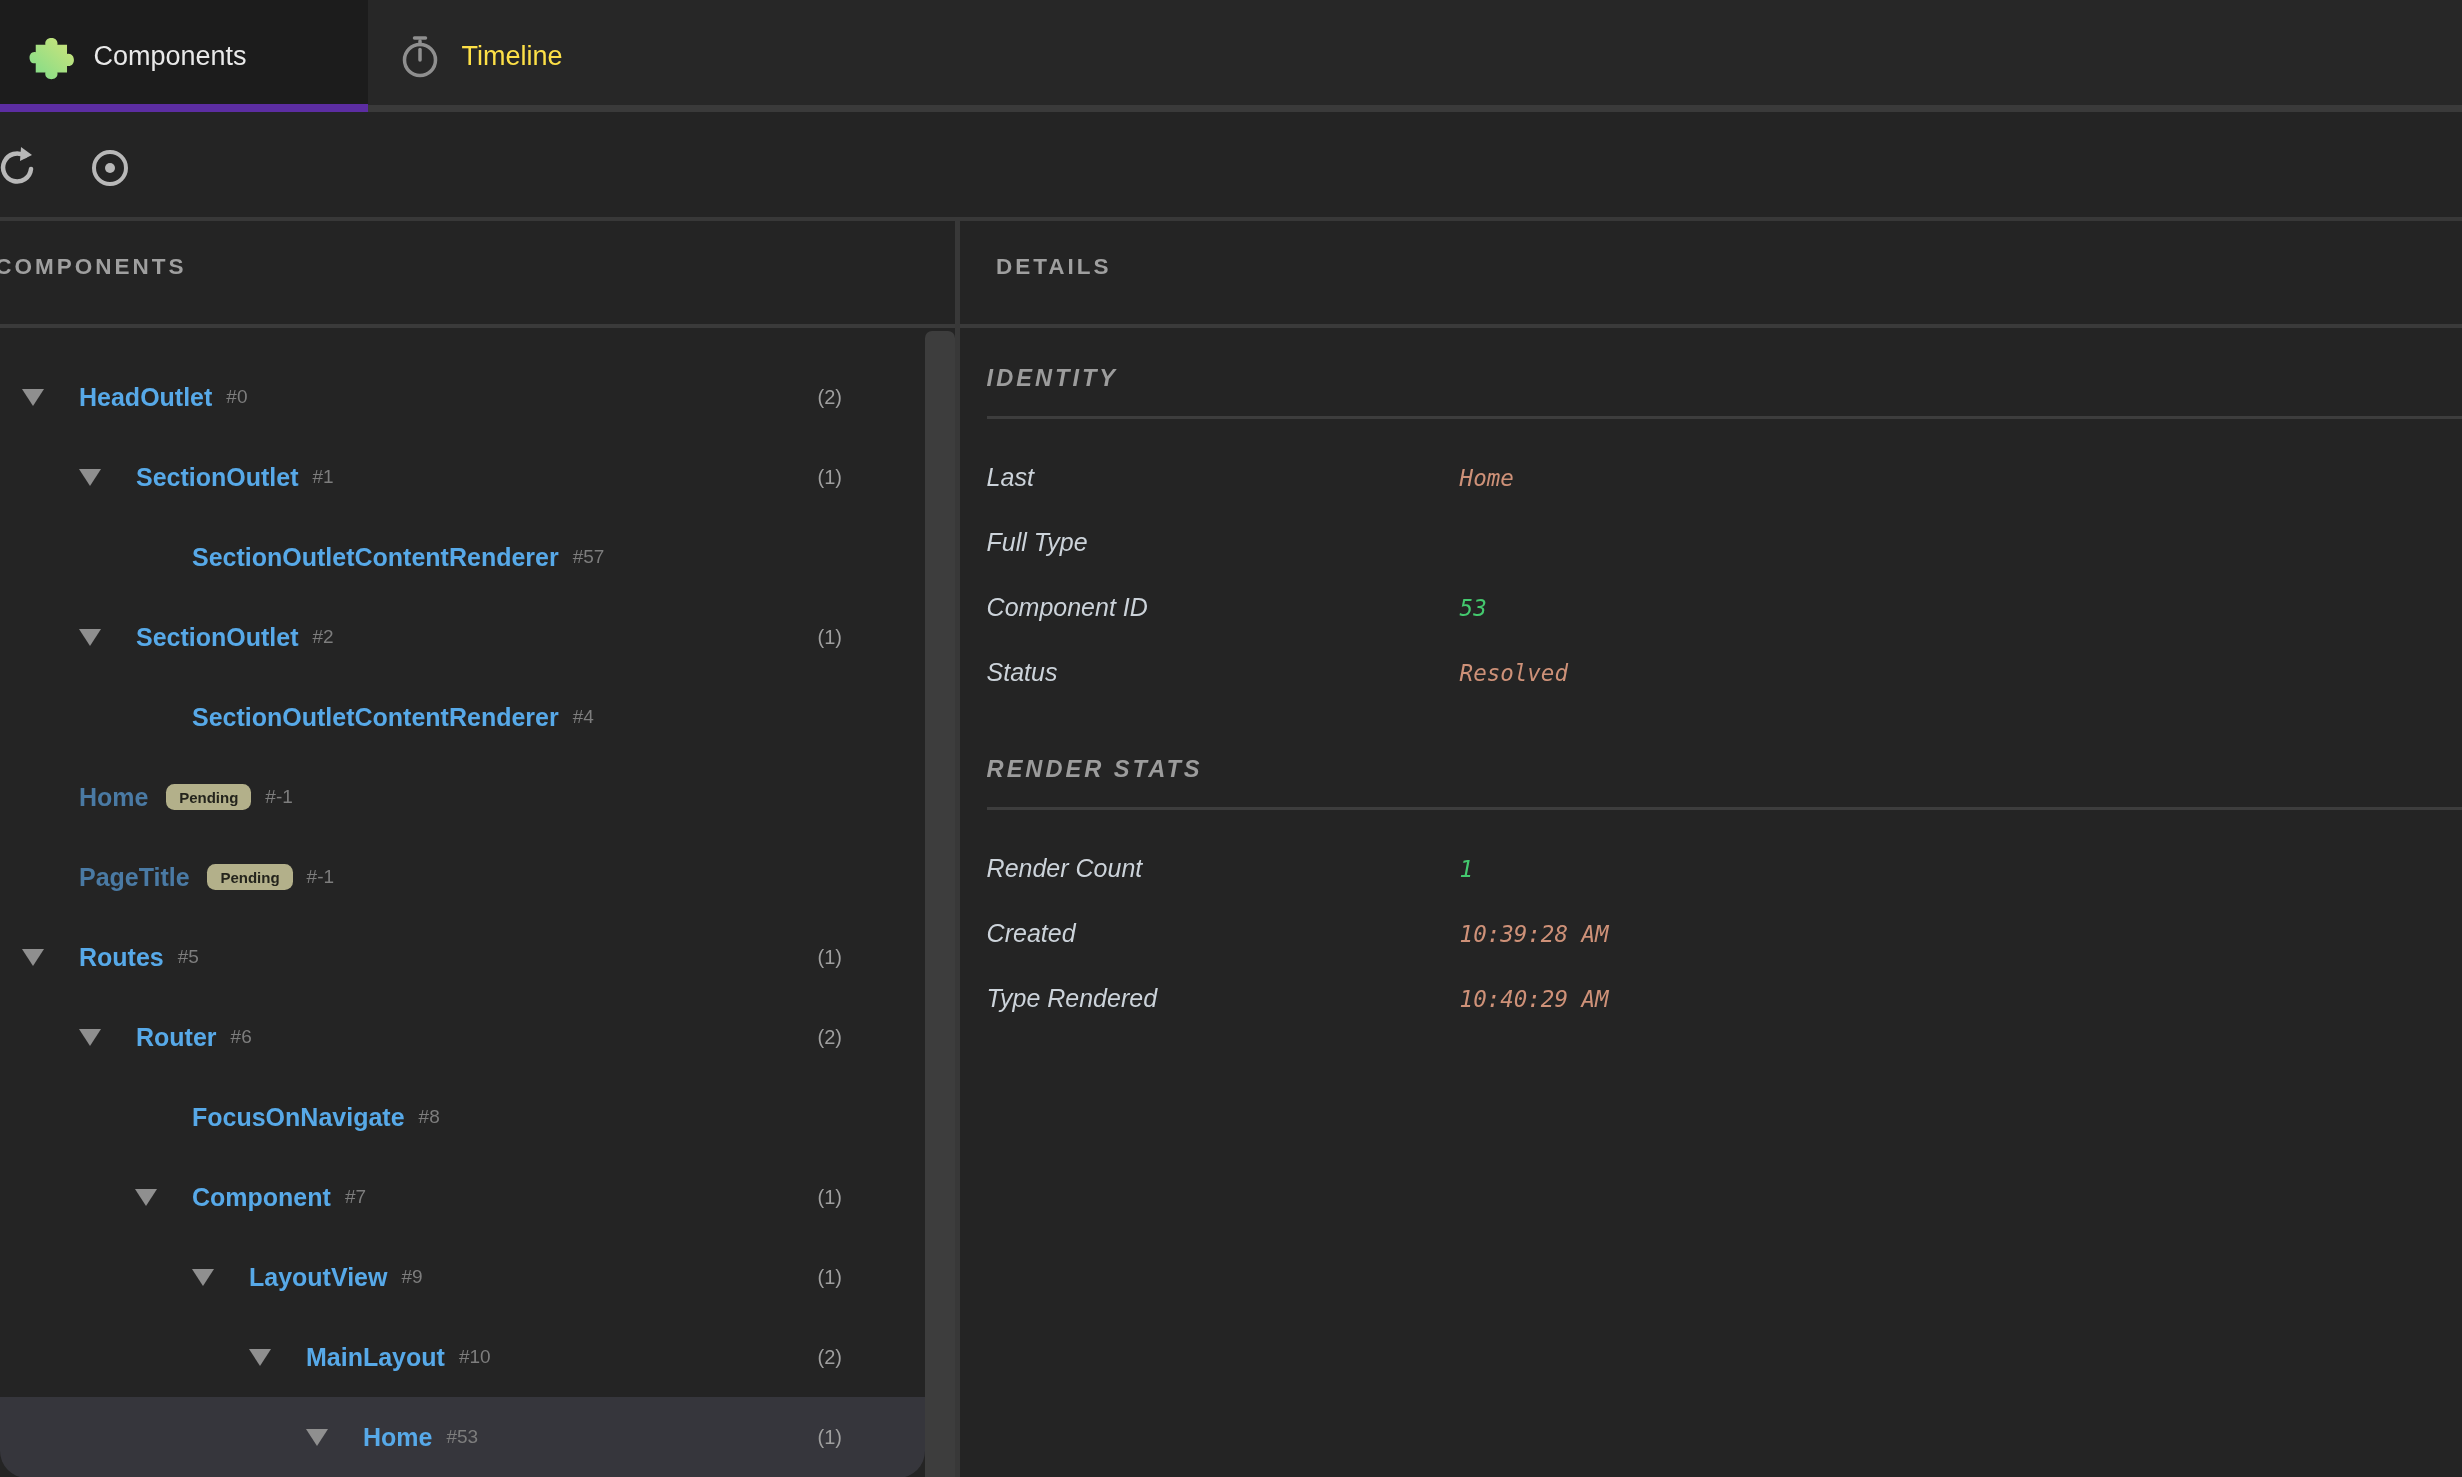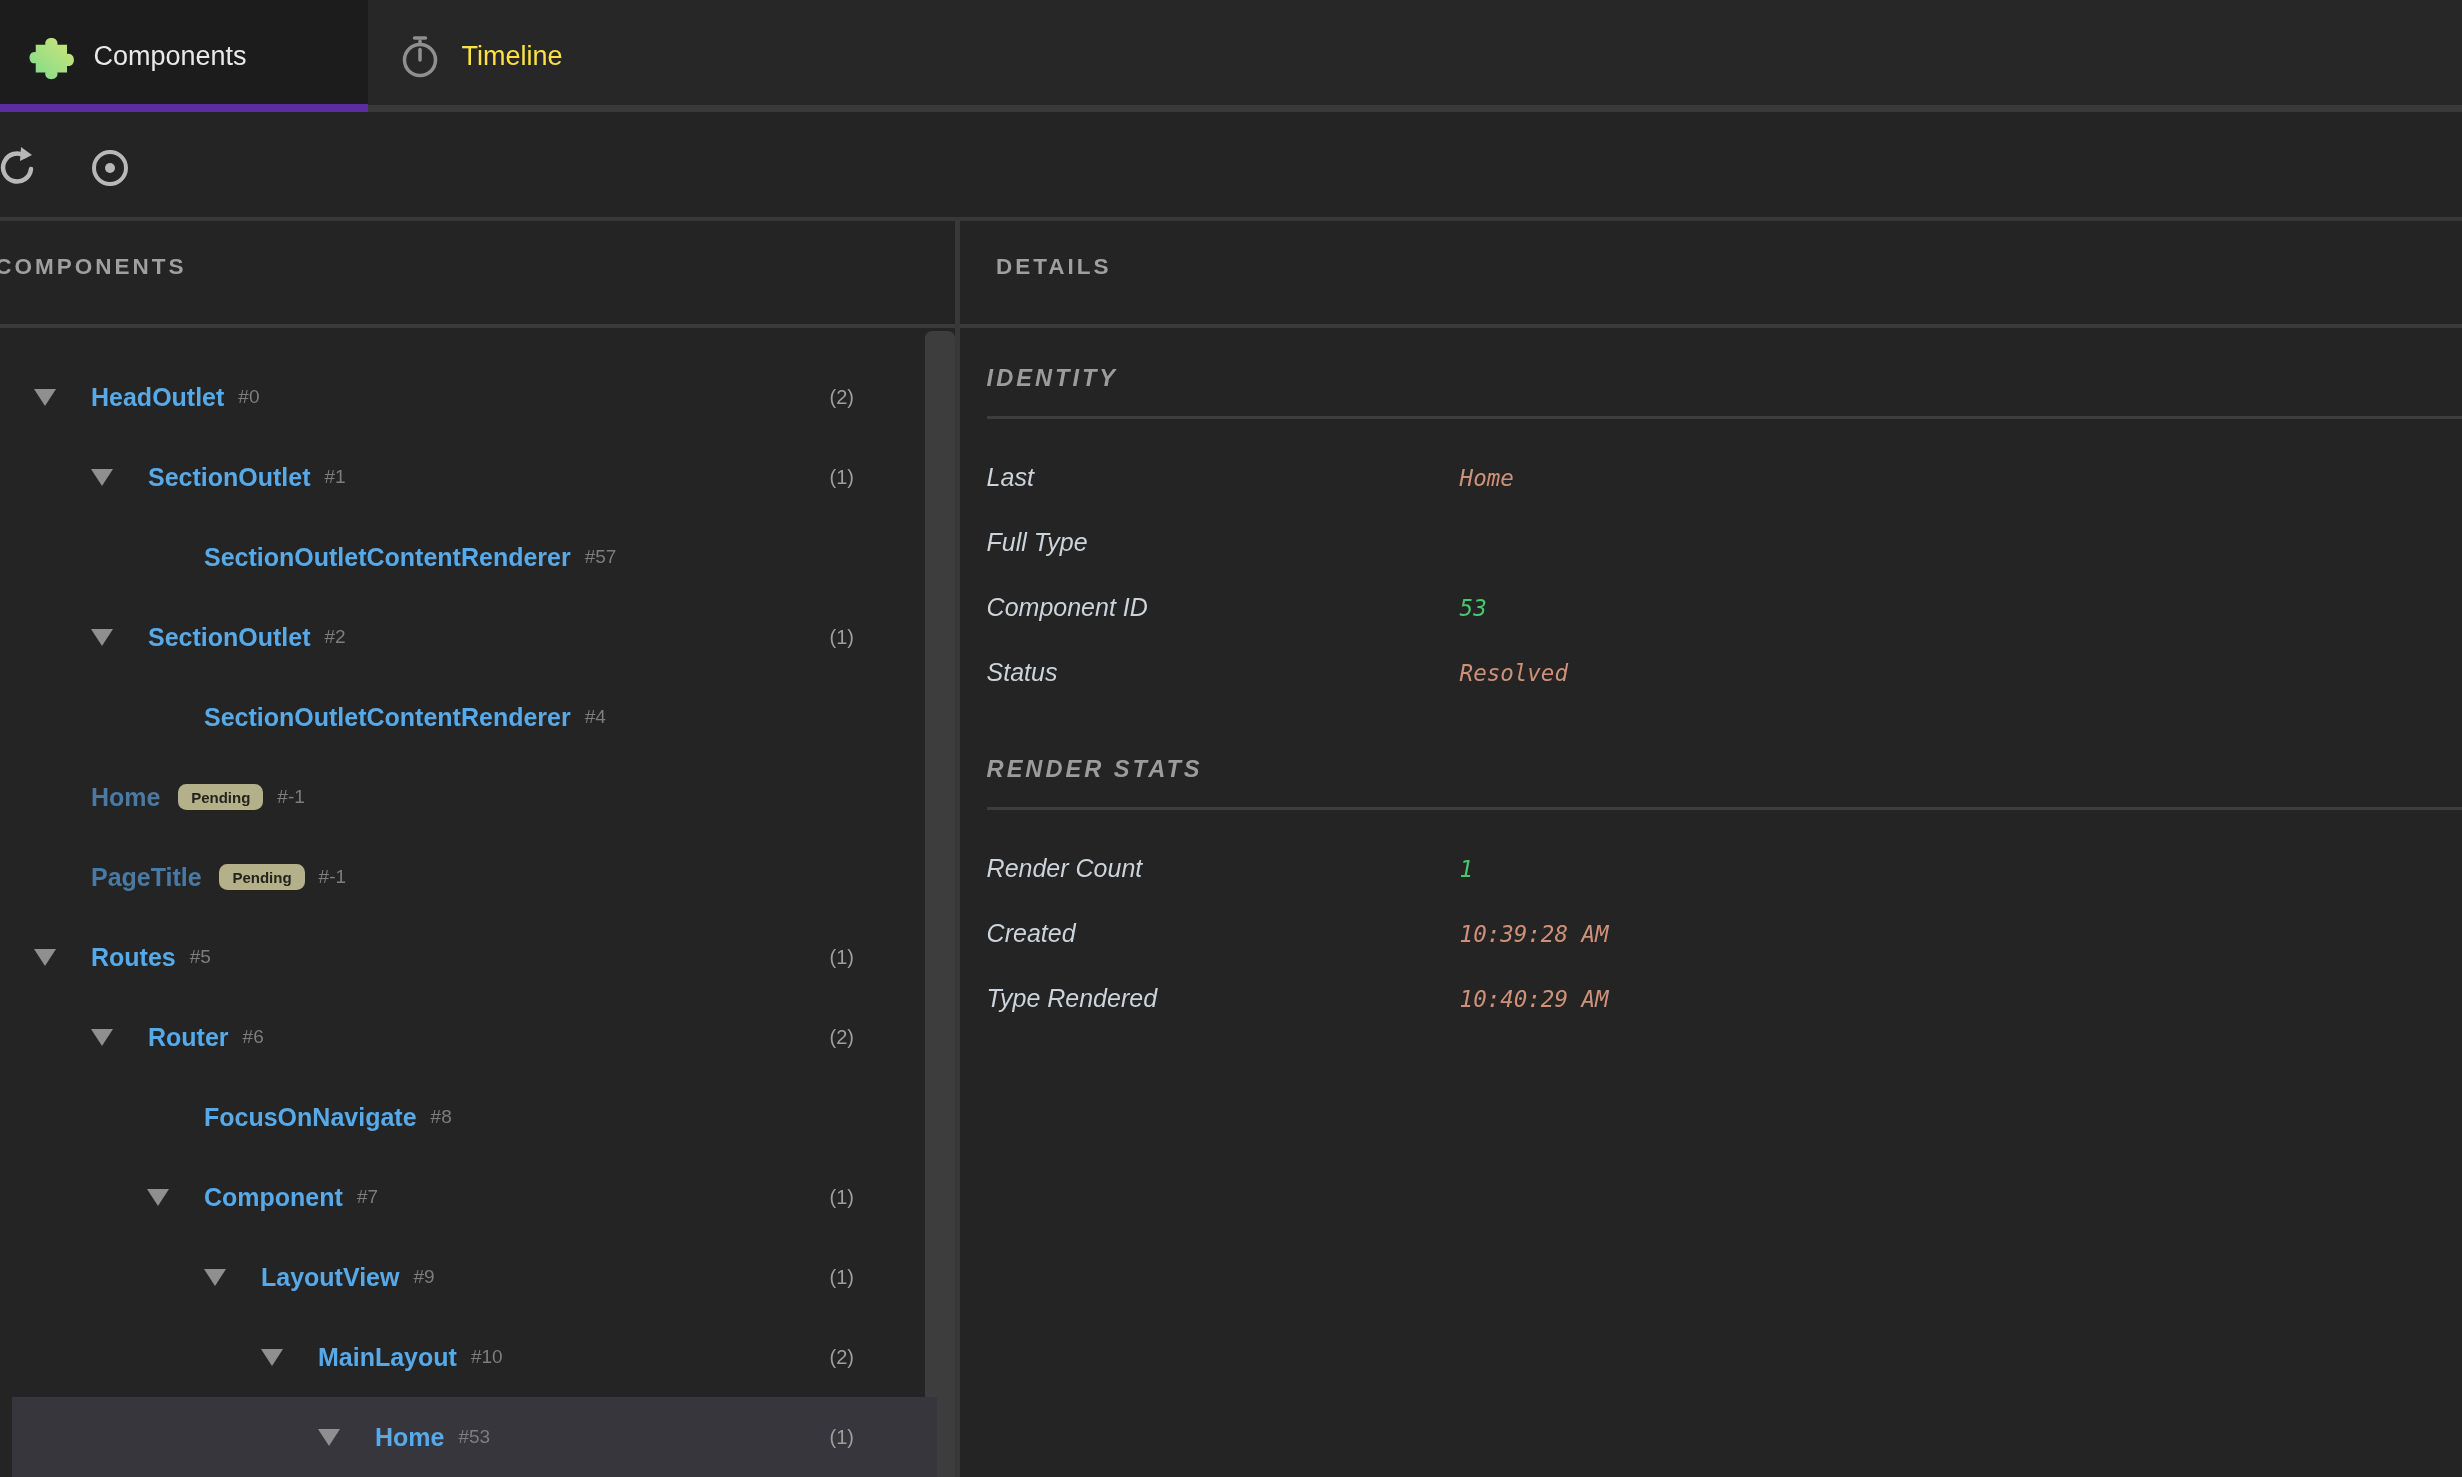--- a/index.html
+++ b/index.html
@@ -36,22 +36,22 @@
   .ph-components{left:-4.7px;}
   .ph-details{left:996px;}
   .divider-headers{left:0;top:324px;width:2462px;height:4.1px;background:#3a3a3a;}
 
   
   .v-divider{left:955px;top:221px;width:4.7px;height:1257px;background:#383838;}
   .tree-scrollbar{left:925px;top:331px;width:29.5px;height:1147px;background:#3d3d3d;
     border-radius:7px 7px 0 0;}
 
   
-  .tree{left:12px;top:328px;width:925px;height:1150px;padding-top:29px;box-sizing:border-box;
-    overflow:hidden;}
+  .tree{left:0;top:328px;width:925px;height:1150px;padding-top:29px;box-sizing:border-box;
+    overflow:hidden;border-radius:27px;}
   .tree-row{position:relative;display:flex;align-items:center;height:80px;width:100%;}
   .tree-row.selected{background:#36363c;}
   .caret-box{width:57px;height:80px;flex:0 0 auto;display:flex;align-items:center;}
   .tri{width:0;height:0;border-left:11.2px solid transparent;border-right:11.2px solid transparent;
     border-top:17.7px solid #8f8f8f;}
   .t-name{font-size:25px;font-weight:700;color:#57a9e8;white-space:nowrap;}
   .tree-row.pending .t-name{color:#4a7aa4;font-weight:700;}
   .t-id{font-size:19px;color:#7d7d7d;margin-left:14px;font-weight:400;}
   .t-count{position:absolute;right:83px;font-size:20px;color:#9f9f9f;}
   .badge{margin-left:17.7px;background:#b3b08a;color:#24241c;font-size:15px;font-weight:700;

